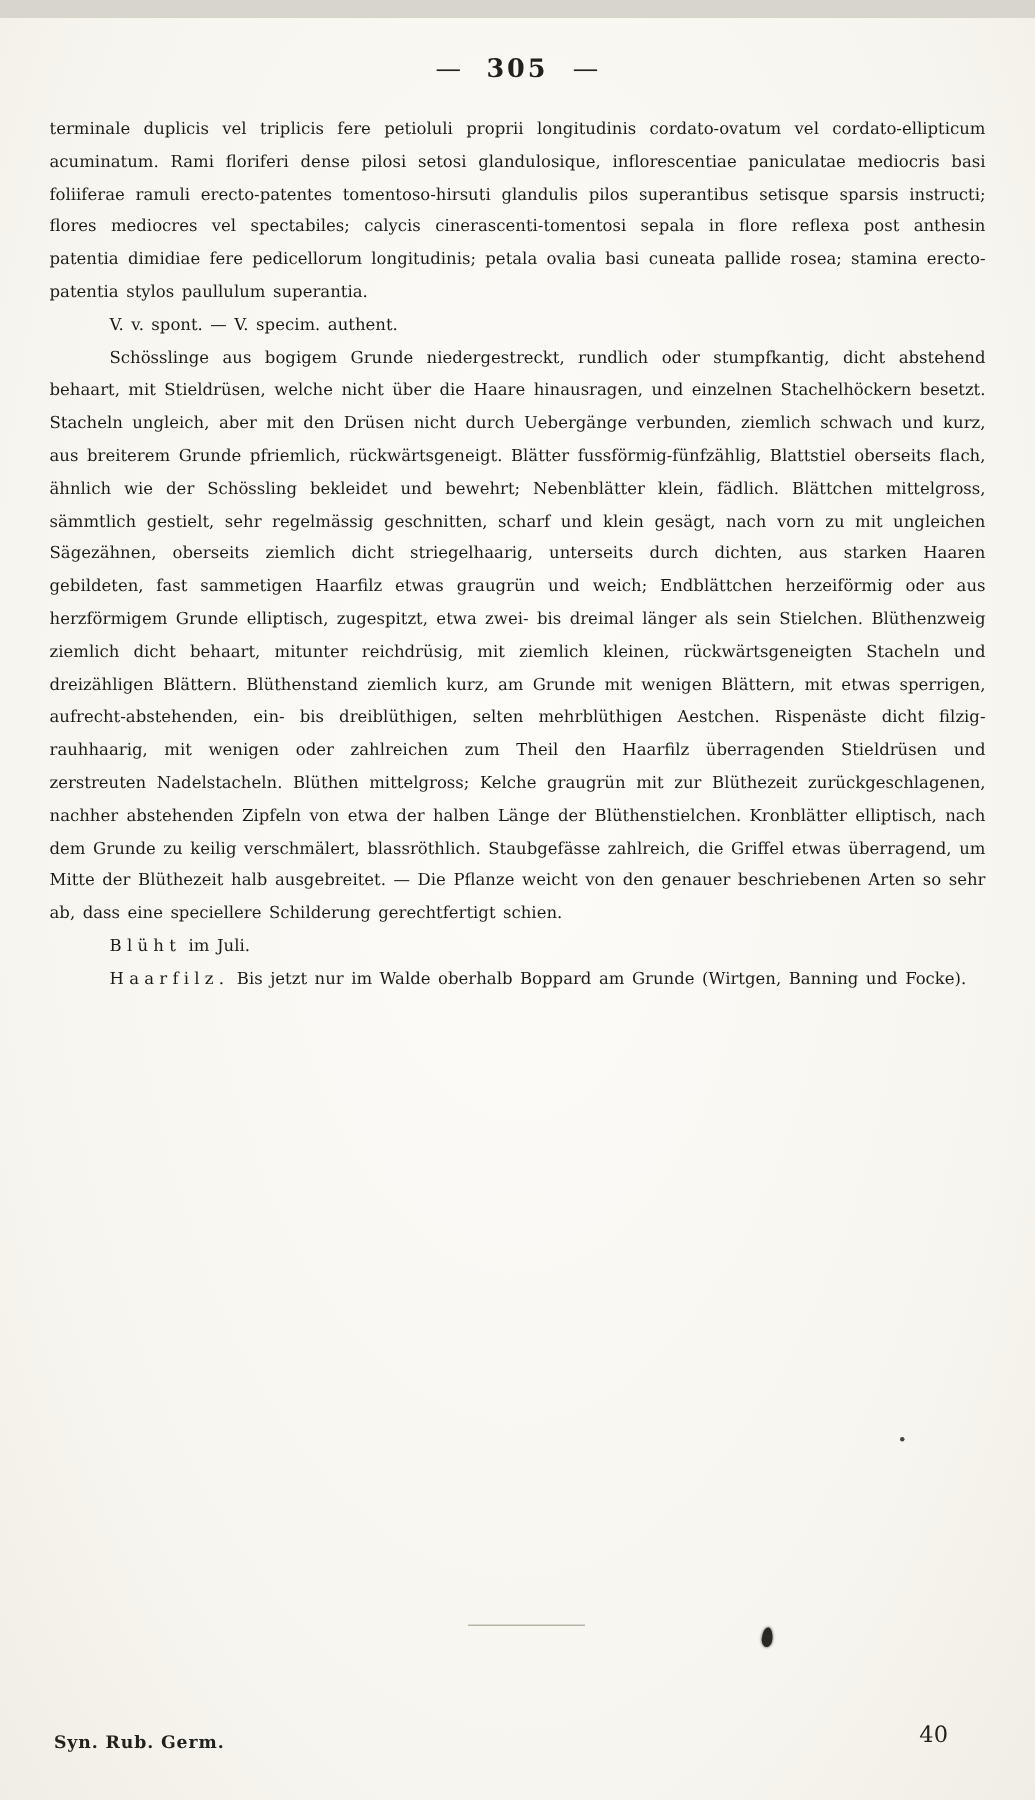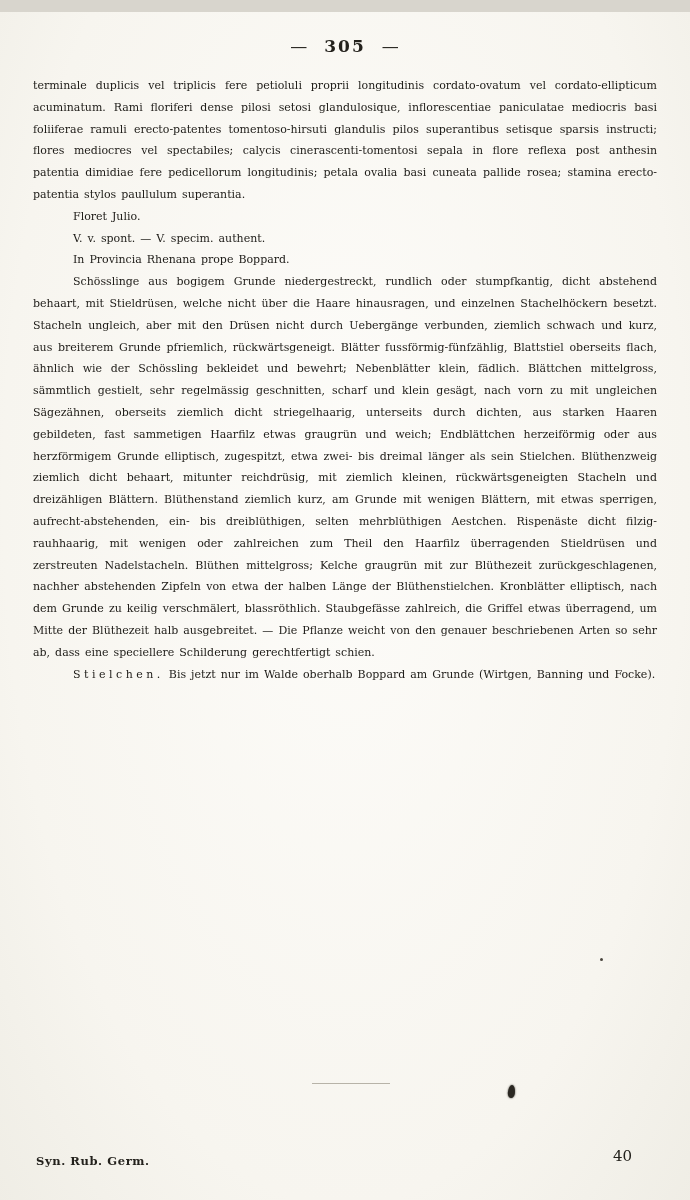--- a/index.html
+++ b/index.html
@@ -85,25 +85,24 @@
 <body>
 
 <div class="page">
 
   <div class="page-number-row">
     <span class="dash">—</span><span class="num">305</span><span class="dash">—</span>
   </div>
 
   <div class="body-text">
     <p>terminale duplicis vel triplicis fere petioluli proprii longitudinis cordato-ovatum vel cordato-ellipticum acuminatum. Rami floriferi dense pilosi setosi glandulosique, inflorescentiae paniculatae mediocris basi foliiferae ramuli erecto-patentes tomentoso-hirsuti glandulis pilos superantibus setisque sparsis instructi; flores mediocres vel spectabiles; calycis cinerascenti-tomentosi sepala in flore reflexa post anthesin patentia dimidiae fere pedicellorum longitudinis; petala ovalia basi cuneata pallide rosea; stamina erecto-patentia stylos paullulum superantia.</p>
-    <p class="indent left">Floret Julio.</p>
     <p class="indent left">V. v. spont. — V. specim. authent.</p>
-    <p class="indent left">In Provincia Rhenana prope Boppard.</p>
     <p class="indent">Schösslinge aus bogigem Grunde niedergestreckt, rundlich oder stumpfkantig, dicht abstehend behaart, mit Stieldrüsen, welche nicht über die Haare hinausragen, und einzelnen Stachelhöckern besetzt. Stacheln ungleich, aber mit den Drüsen nicht durch Uebergänge verbunden, ziemlich schwach und kurz, aus breiterem Grunde pfriemlich, rückwärtsgeneigt. Blätter fussförmig-fünfzählig, Blattstiel oberseits flach, ähnlich wie der Schössling bekleidet und bewehrt; Nebenblätter klein, fädlich. Blättchen mittelgross, sämmtlich gestielt, sehr regelmässig geschnitten, scharf und klein gesägt, nach vorn zu mit ungleichen Sägezähnen, oberseits ziemlich dicht striegelhaarig, unterseits durch dichten, aus starken Haaren gebildeten, fast sammetigen Haarfilz etwas graugrün und weich; Endblättchen herzeiförmig oder aus herzförmigem Grunde elliptisch, zugespitzt, etwa zwei- bis dreimal länger als sein Stielchen. Blüthenzweig ziemlich dicht behaart, mitunter reichdrüsig, mit ziemlich kleinen, rückwärtsgeneigten Stacheln und dreizähligen Blättern. Blüthenstand ziemlich kurz, am Grunde mit wenigen Blättern, mit etwas sperrigen, aufrecht-abstehenden, ein- bis dreiblüthigen, selten mehrblüthigen Aestchen. Rispenäste dicht filzig-rauhhaarig, mit wenigen oder zahlreichen zum Theil den Haarfilz überragenden Stieldrüsen und zerstreuten Nadelstacheln. Blüthen mittelgross; Kelche graugrün mit zur Blüthezeit zurückgeschlagenen, nachher abstehenden Zipfeln von etwa der halben Länge der Blüthenstielchen. Kronblätter elliptisch, nach dem Grunde zu keilig verschmälert, blassröthlich. Staubgefässe zahlreich, die Griffel etwas überragend, um Mitte der Blüthezeit halb ausgebreitet. — Die Pflanze weicht von den genauer beschriebenen Arten so sehr ab, dass eine speciellere Schilderung gerechtfertigt schien.</p>
-    <p class="indent"><span class="spaced">Stielchen.</span><span> Bis jetzt nur im Walde oberhalb Boppard am Grunde (Wirtgen, Banning und Focke).</span></p>
+    <p class="indent left"><span class="spaced">Blüht</span><span> im Juli.</span></p>
+    <p class="indent"><span class="spaced">Haarfilz.</span><span> Bis jetzt nur im Walde oberhalb Boppard am Grunde (Wirtgen, Banning und Focke).</span></p>
   </div>
 
   <div class="separator-dash"></div>
   <div class="ink-spot"></div>
   <div class="speck"></div>
 
   <div class="footer-signature">Syn. Rub. Germ.</div>
   <div class="footer-sheet">40</div>
 
 </div>

